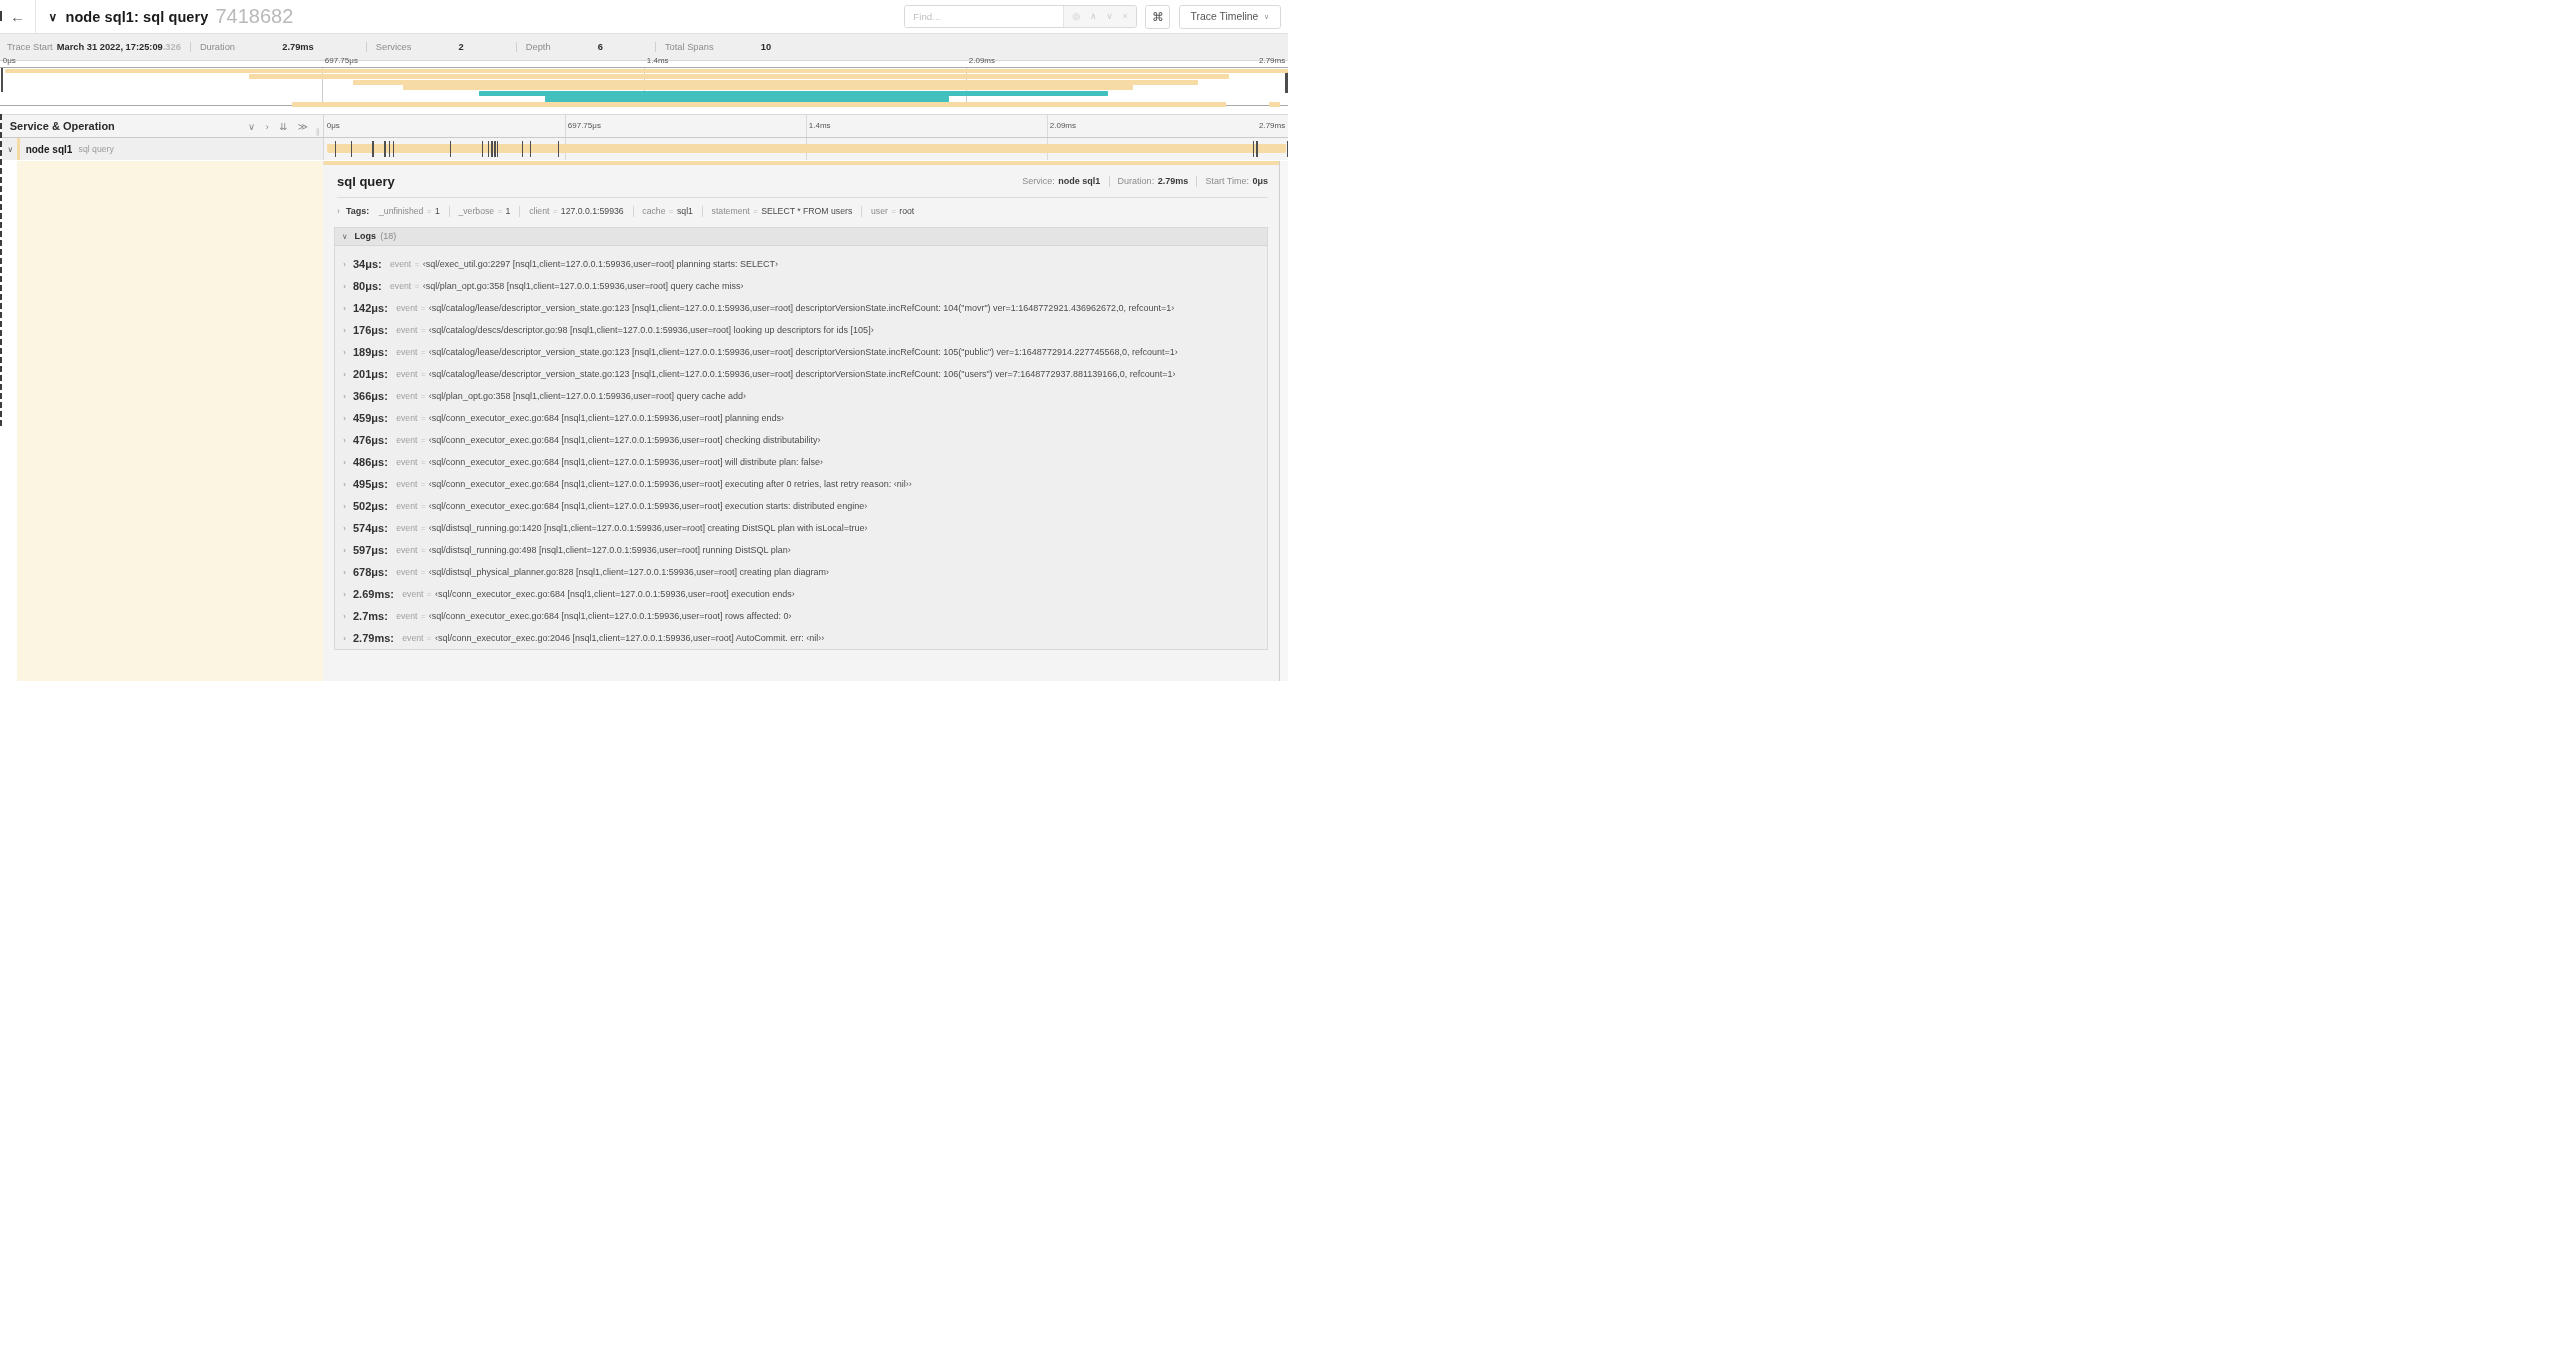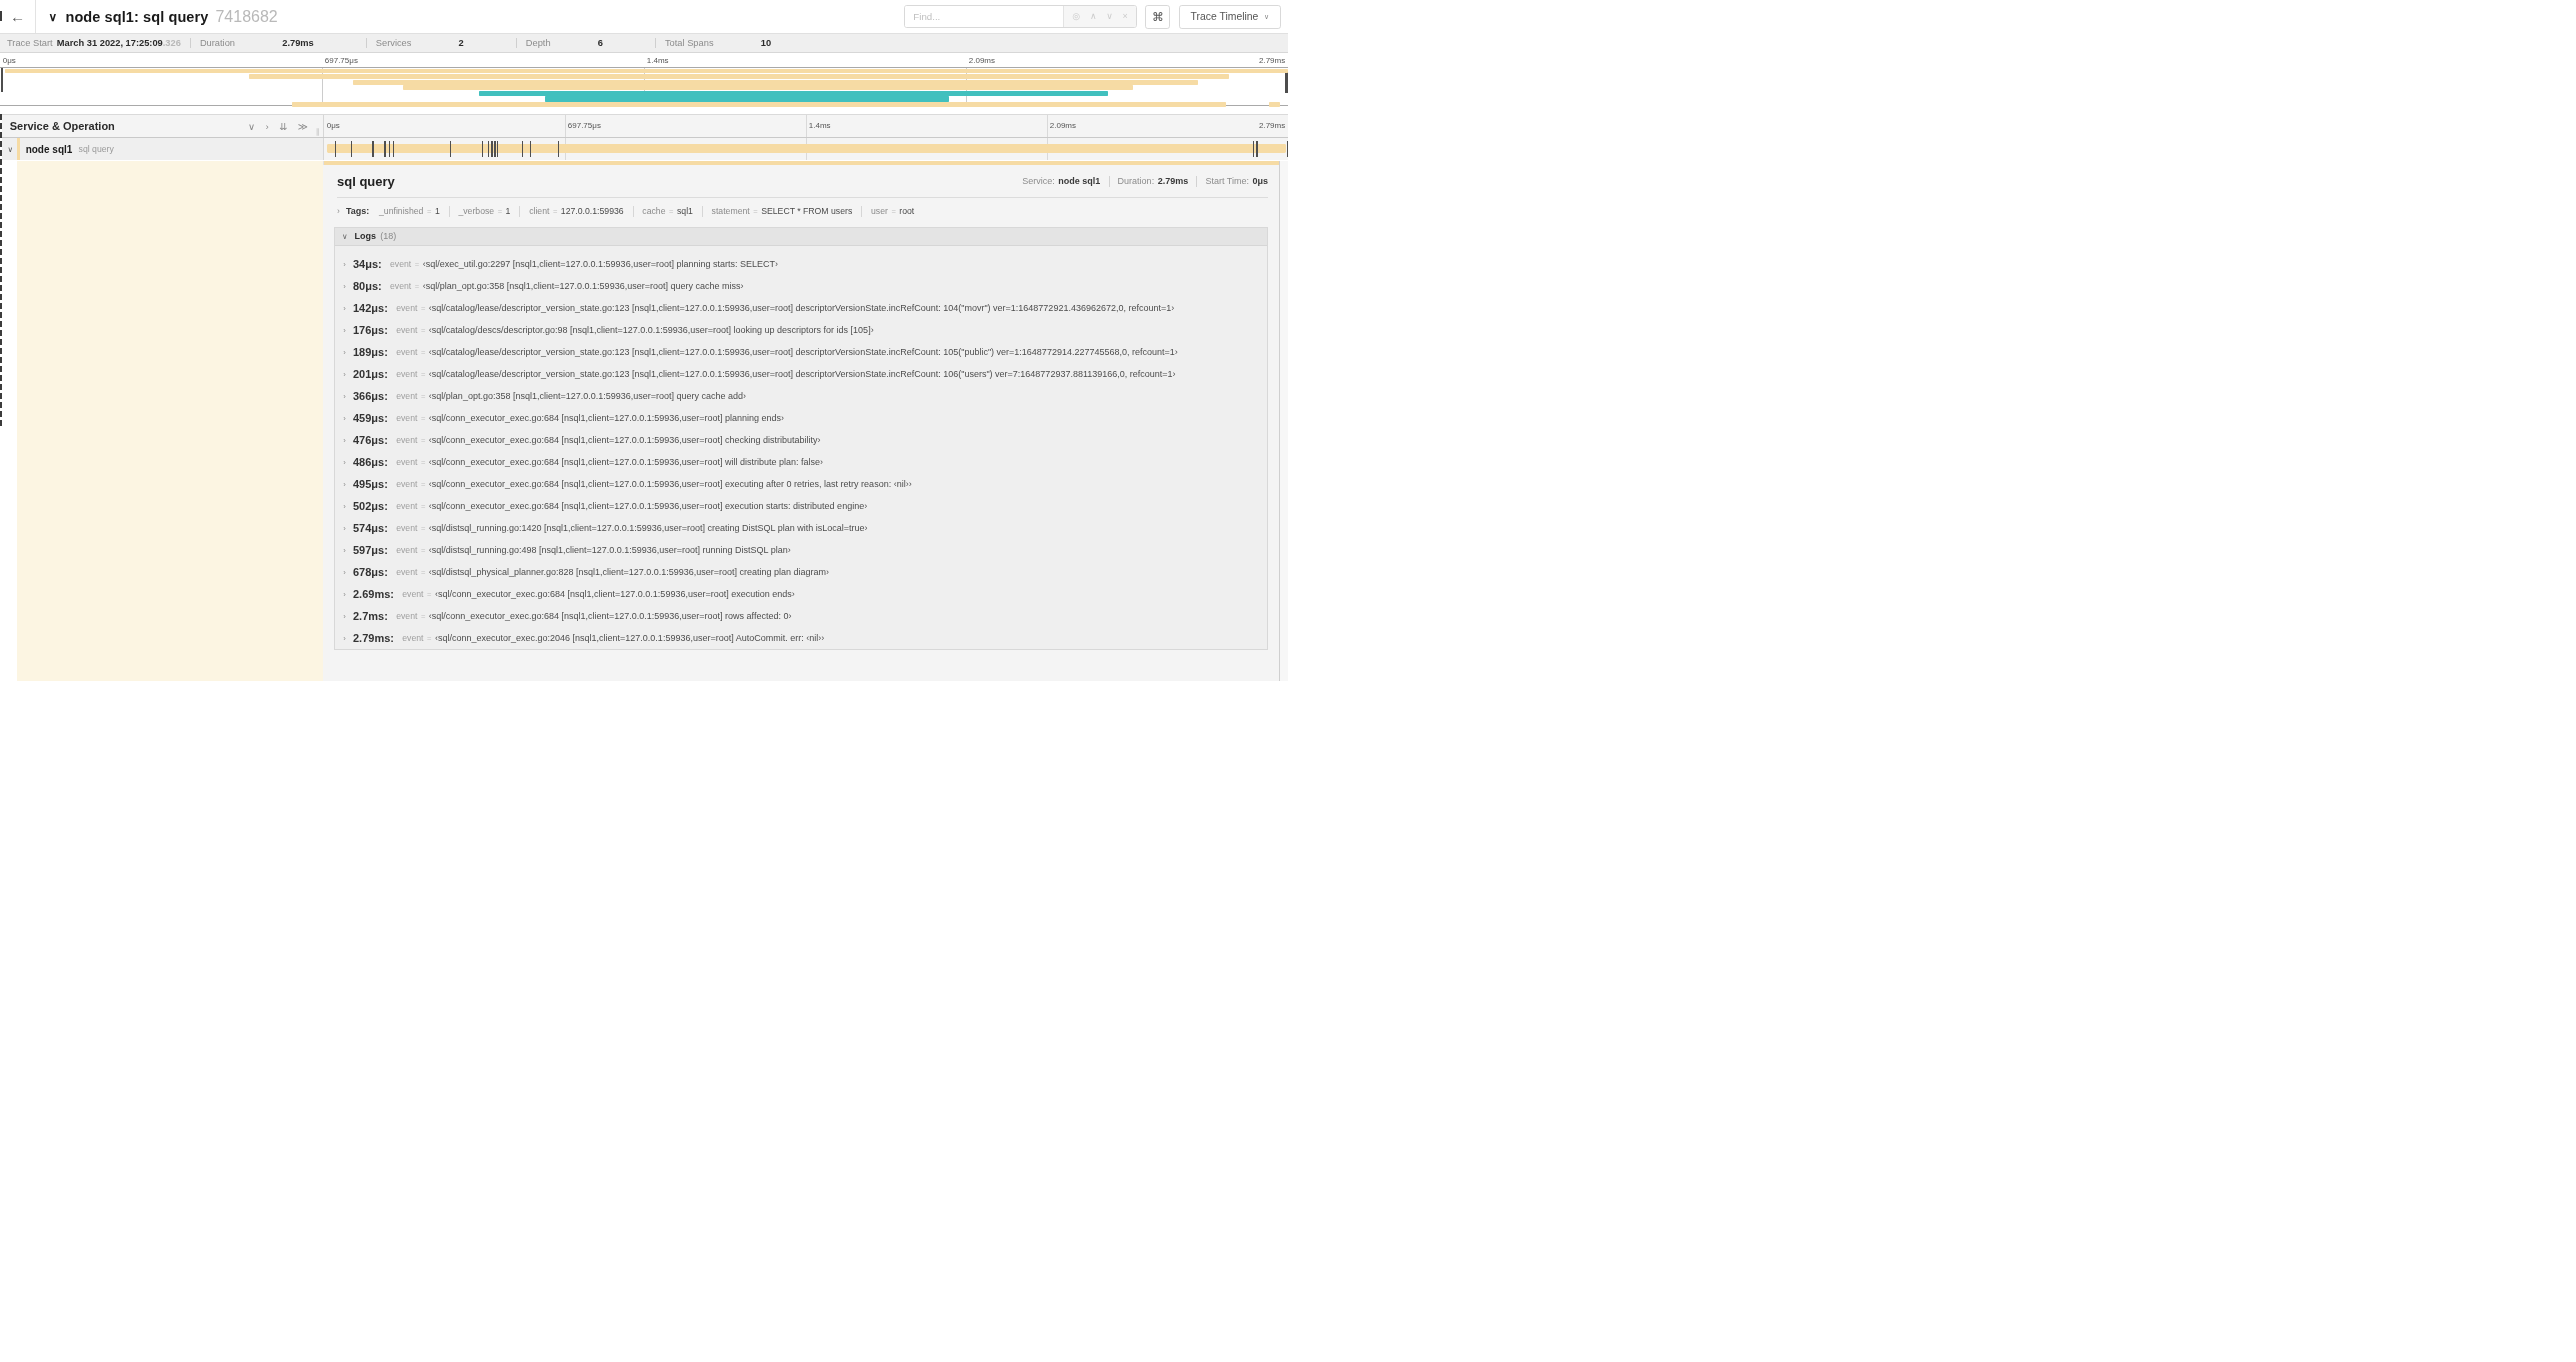--- a/index.html
+++ b/index.html
@@ -9,35 +9,35 @@
   .app { position:absolute; inset:0; }
 
   
   .hdr { position:absolute; left:0; top:0; right:0; height:33px; background:#fff;
          display:flex; align-items:center; }
   .hdr-left { display:flex; align-items:center; height:100%; }
   .back-btn { width:36px; height:100%; display:flex; align-items:center; justify-content:center;
               font-size:15.2px; color:#555; border-right:0.7px solid #e3e3e3; cursor:pointer; }
   .title-chevron { margin-left:12.5px; font-size:11.8px; font-weight:bold; color:#1a1a1a; }
   .trace-title { margin-left:8.3px; font-size:14.5px; font-weight:bold; color:#1a1a1a; letter-spacing:0.1px; }
-  .trace-id { margin-left:7px; font-size:16px; color:#b9b9b9; font-weight:normal; }
+  .trace-id { margin-left:7px; font-size:20px; color:#b9b9b9; font-weight:normal; }
   .hdr-right { margin-left:auto; display:flex; align-items:center; gap:8.3px; padding-right:7px; }
   .find-group { display:flex; align-items:stretch; height:23px; border:0.7px solid #d9d9d9; border-radius:2.8px; overflow:hidden; background:#fff; }
   .find-input { width:158px; border:none; outline:none; padding:0 8.3px; font-size:9.7px; color:#444; background:#fff; }
   .find-input::placeholder { color:#bfbfbf; }
   .find-icons { display:flex; align-items:center; gap:9.7px; padding:0 8.3px; background:#f6f6f6; border-left:0.7px solid #e3e3e3; }
   .find-icons span { color:#ccc; font-size:9px; line-height:1; cursor:pointer; }
   .sq-btn { height:24px; min-width:25px; border:0.7px solid #d9d9d9; border-radius:2.8px; background:#fff;
             display:flex; align-items:center; justify-content:center; font-size:11.8px; color:#555; cursor:pointer; }
   .tt-btn { height:24px; border:0.7px solid #d9d9d9; border-radius:2.8px; background:#fff; padding:0 11px;
             display:flex; align-items:center; gap:5.5px; font-size:10.4px; color:#555; cursor:pointer; }
   .tt-caret { font-size:7px; color:#888; }
 
   
-  .summary { position:absolute; left:0; top:33px; right:0; height:20px; background:#efefef;
+  .summary { position:absolute; left:0; top:33px; right:0; height:28px; background:#efefef;
              border-top:0.7px solid #e0e0e0; border-bottom:0.7px solid #d7d7d7;
              display:flex; align-items:center; padding-left:7px; font-size:9.3px; }
   .sum-item { display:flex; align-items:center; white-space:nowrap; }
   .sum-item + .sum-item { border-left:0.7px solid #cfcfcf; margin-left:9px; padding-left:9px;gap:43px; }
   .sum-label { color:#8c8c8c; margin-right:4.2px; }
   .sum-value { color:#2b2b2b; font-weight:bold; }
   .sum-suffix { color:#b8b8b8; font-weight:bold; }
 
   
   .mini-labels { position:absolute; left:0; top:56px; right:0; height:11px; font-size:8px; color:#555; }

